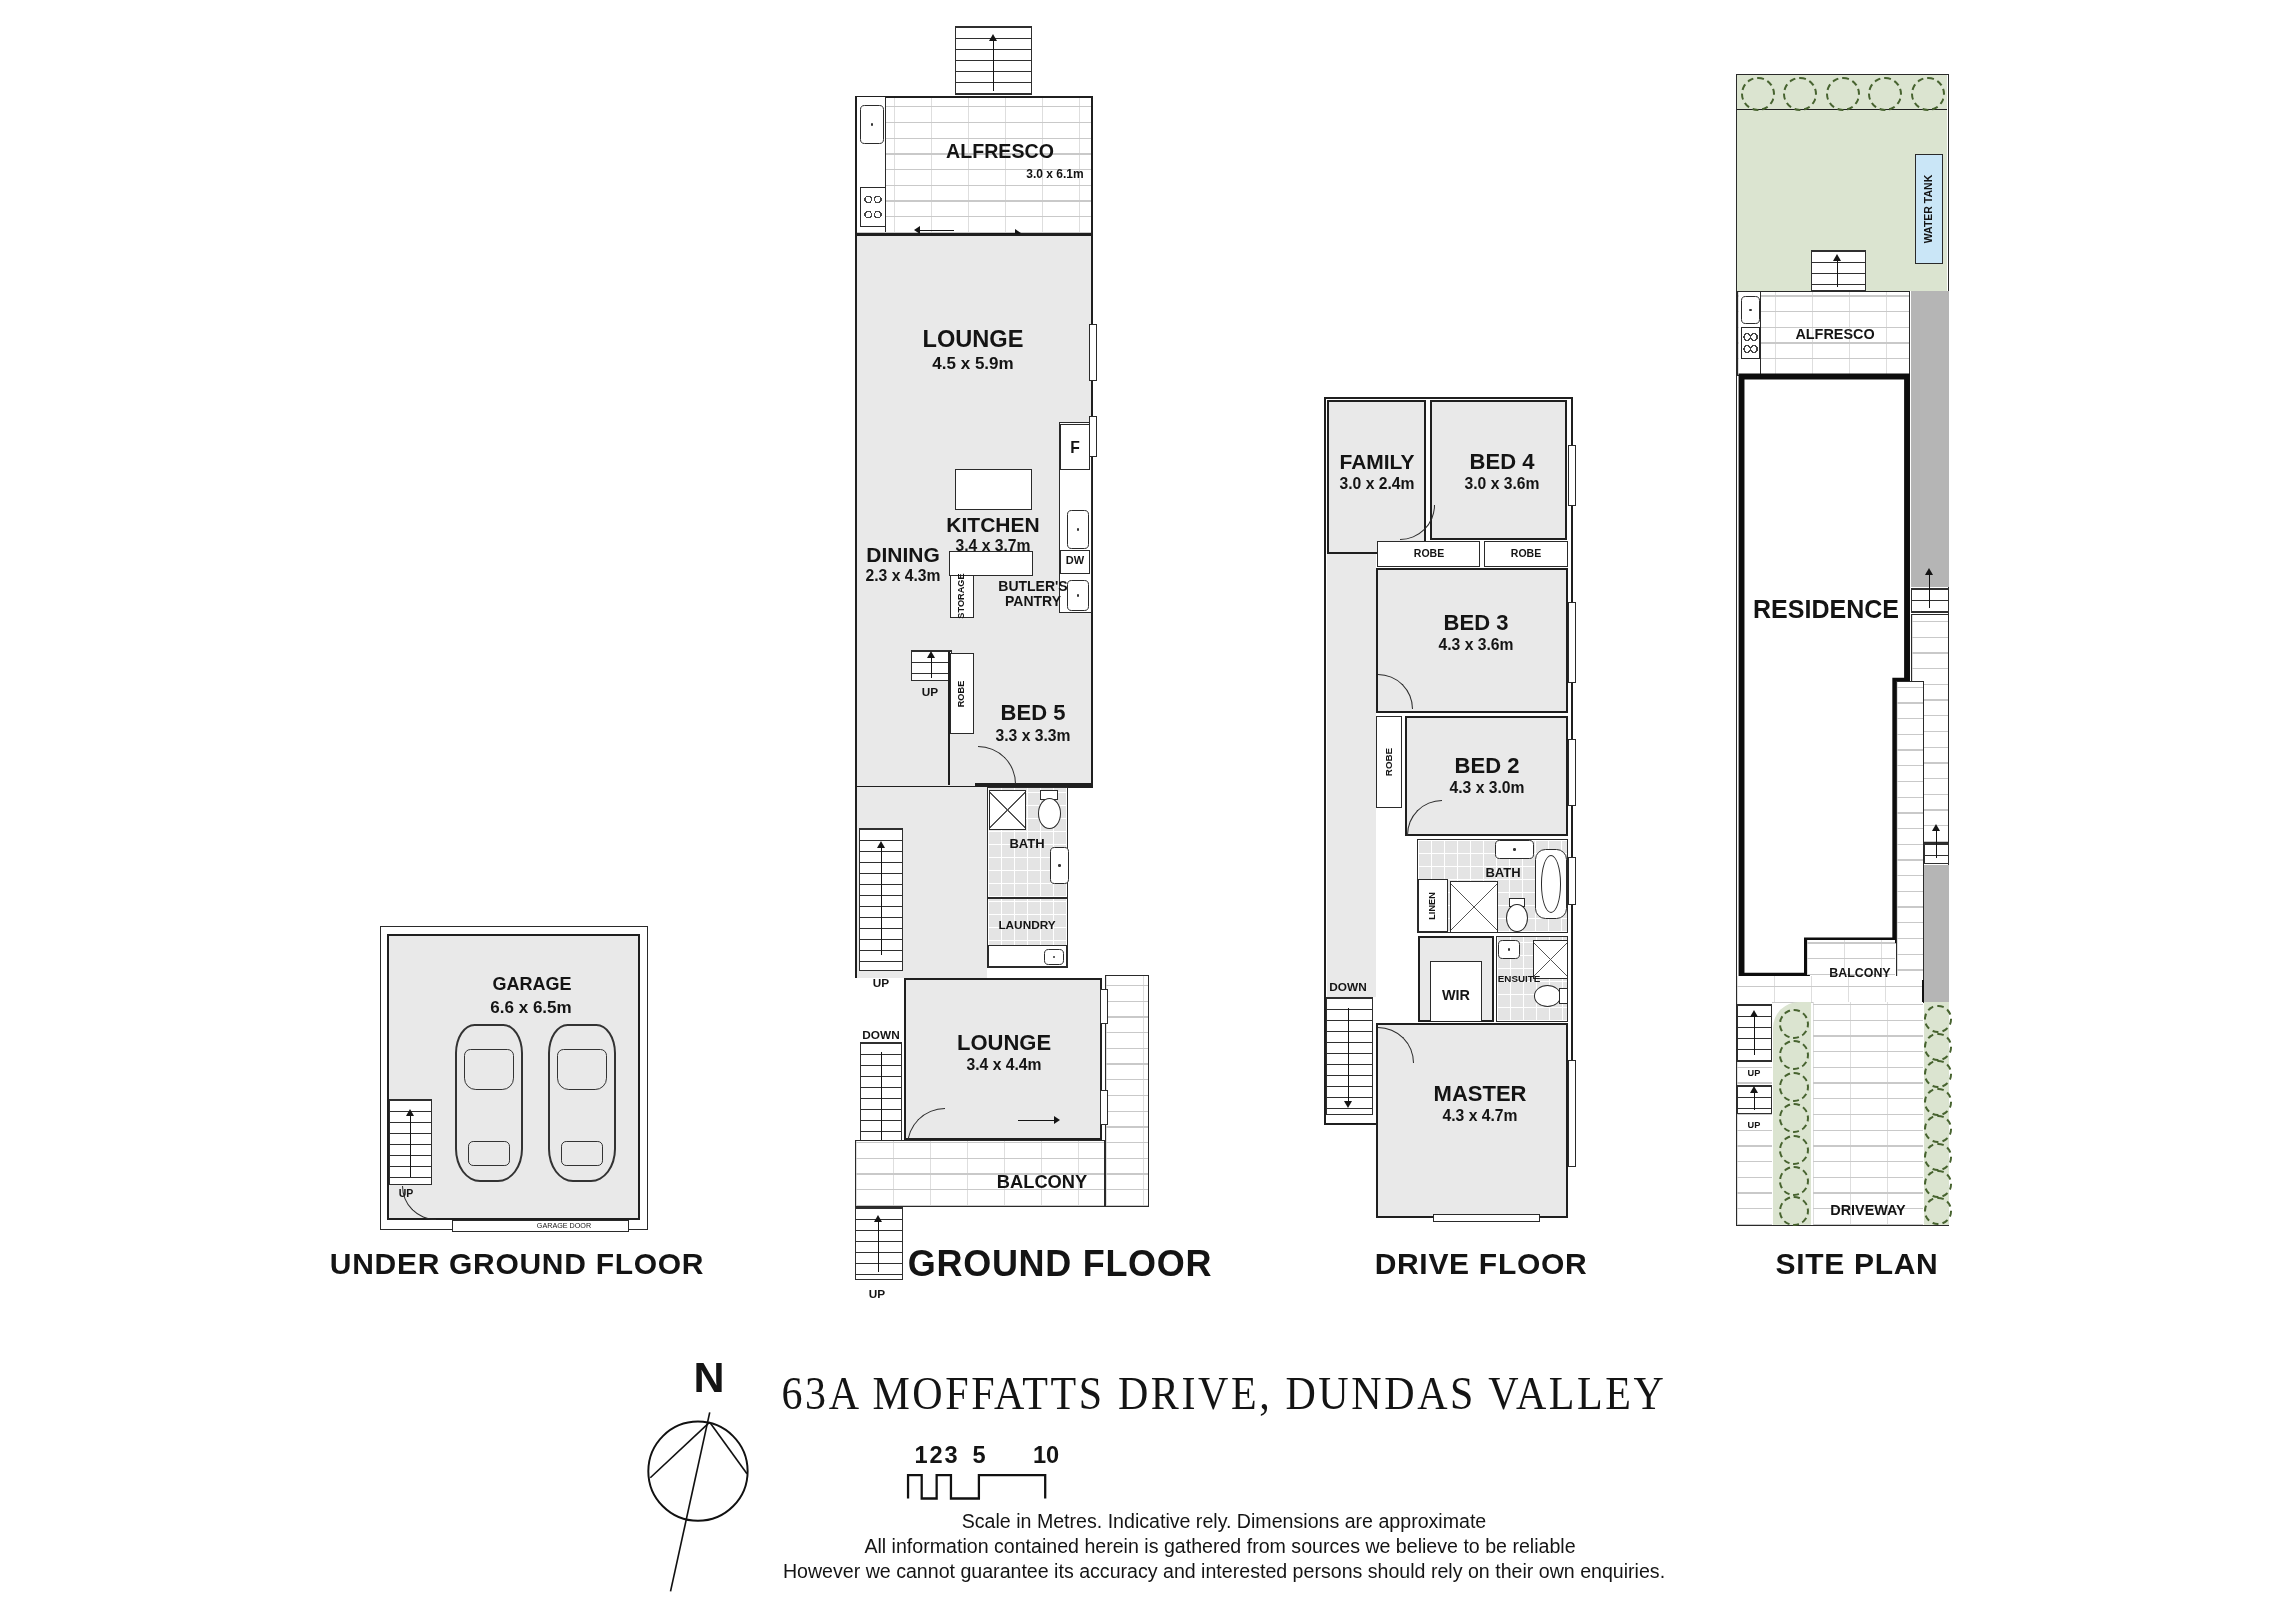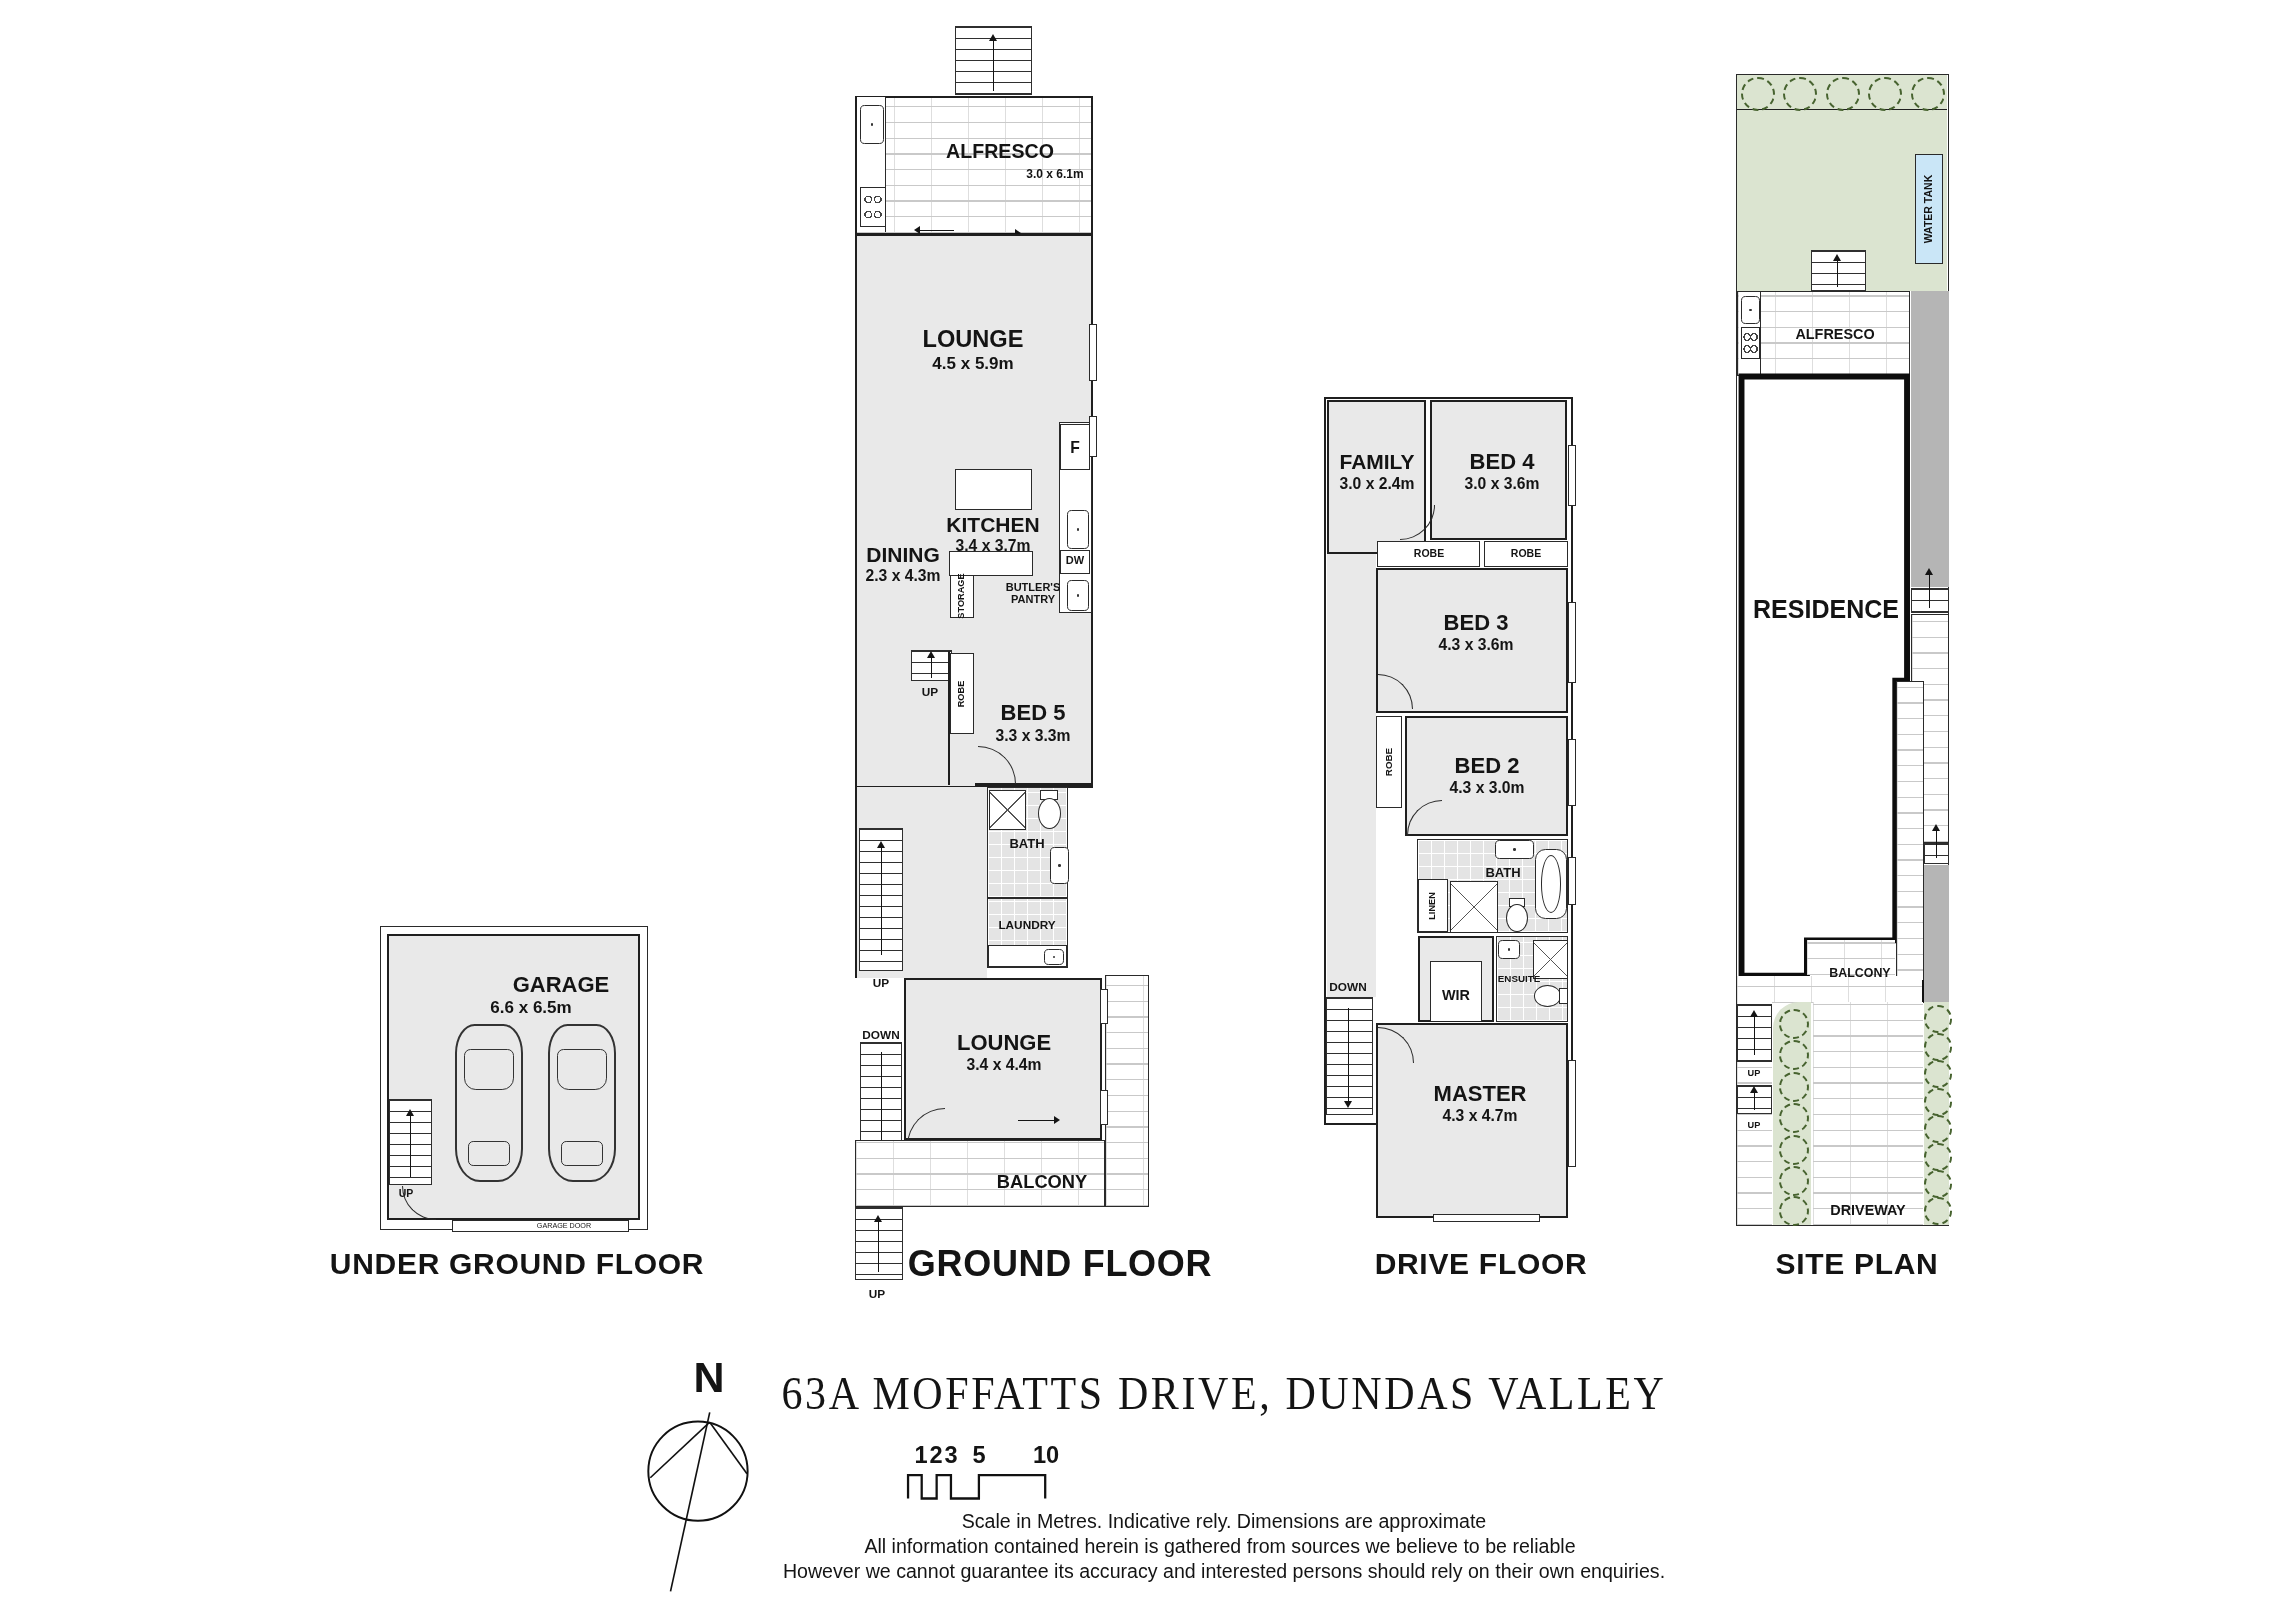--- a/index.html
+++ b/index.html
@@ -58,21 +58,21 @@
   .title-serif{font-family:"Liberation Serif",serif;letter-spacing:2.6px;transform:translate(-50%,-50%) scaleY(1.12)}
 </style>
 </head>
 <body>
 
 <div id="scene">
 
   <div class="abs" style="left:0;top:0;width:0;height:0"></div>
   <div class="abs" style="left:380px;top:926px;width:268px;height:304px;border:1.3px solid #2a2a2a;background:#fff"></div>
   <div class="abs room" style="left:387px;top:934px;width:253px;height:286px"></div>
-  <div class="lbl b" style="left:561px;top:985px;font-size:22px">GARAGE</div>
+  <div class="lbl b" style="left:532px;top:985px;font-size:18px">GARAGE</div>
   <div class="lbl" style="left:531px;top:1008px;font-size:17px;font-weight:bold">6.6 x 6.5m</div>
   <div class="car" style="left:455px;top:1024px;width:64px;height:154px"></div>
   <div class="car" style="left:548px;top:1024px;width:64px;height:154px"></div>
   <div class="abs stairs st-h" style="left:389px;top:1099px;width:43px;height:86px"></div>
   <i class="av up" style="left:410px;top:1112px;height:65px"></i>
   <div class="lbl b" style="left:406px;top:1194px;font-size:10.5px">UP</div>
   <div class="door d-bl" style="left:402px;top:1186px;width:33px;height:33px"></div>
   <div class="abs" style="left:452px;top:1220px;width:177px;height:11.8px;background:#fff;border:1px solid #2a2a2a"></div>
   <div class="lbl" style="left:564px;top:1226px;font-size:7.2px">GARAGE DOOR</div>
   <div class="lbl b" style="left:517px;top:1264px;font-size:30px;letter-spacing:0.7px">UNDER GROUND FLOOR</div>
@@ -101,21 +101,21 @@
   <div class="lbl b" style="left:903px;top:576px;font-size:15.7px">2.3 x 4.3m</div>
 
   <div class="abs white" style="left:1059px;top:422px;width:33px;height:191px"></div>
   <div class="abs white" style="left:1060px;top:424px;width:30px;height:46px"></div>
   <div class="lbl b" style="left:1075px;top:448px;font-size:15.7px">F</div>
   <div class="sink" style="left:1067px;top:510px;width:19.6px;height:37px"></div>
   <div class="abs white" style="left:1060px;top:550px;width:30px;height:23.6px"></div>
   <div class="lbl b" style="left:1075px;top:561px;font-size:11px">DW</div>
   <div class="sink" style="left:1067px;top:580px;width:19.6px;height:29px"></div>
   <div class="abs white" style="left:949px;top:551px;width:84px;height:25px"></div>
-  <div class="lbl b" style="left:1033px;top:594px;font-size:11px;white-space:normal;width:79px">BUTLER'S PANTRY</div>
+  <div class="lbl b" style="left:1033px;top:594px;font-size:14px;white-space:normal;width:79px">BUTLER'S PANTRY</div>
 
   <div class="abs white" style="left:950px;top:575px;width:23.6px;height:43px"></div>
   <div class="lbl rot" style="left:962px;top:596px;font-size:9.2px;font-weight:bold">STORAGE</div>
   <div class="abs stairs st-h" style="left:911px;top:650px;width:41px;height:31px"></div>
   <i class="av up" style="left:931px;top:654px;height:23.6px"></i>
   <div class="lbl b" style="left:930px;top:692px;font-size:11.8px">UP</div>
 
   <div class="abs white" style="left:950px;top:653px;width:23.6px;height:81px"></div>
   <div class="lbl rot" style="left:962px;top:694px;font-size:9.2px;font-weight:bold">ROBE</div>
   <div class="wall" style="left:948px;top:651px;width:2px;height:134px"></div>

